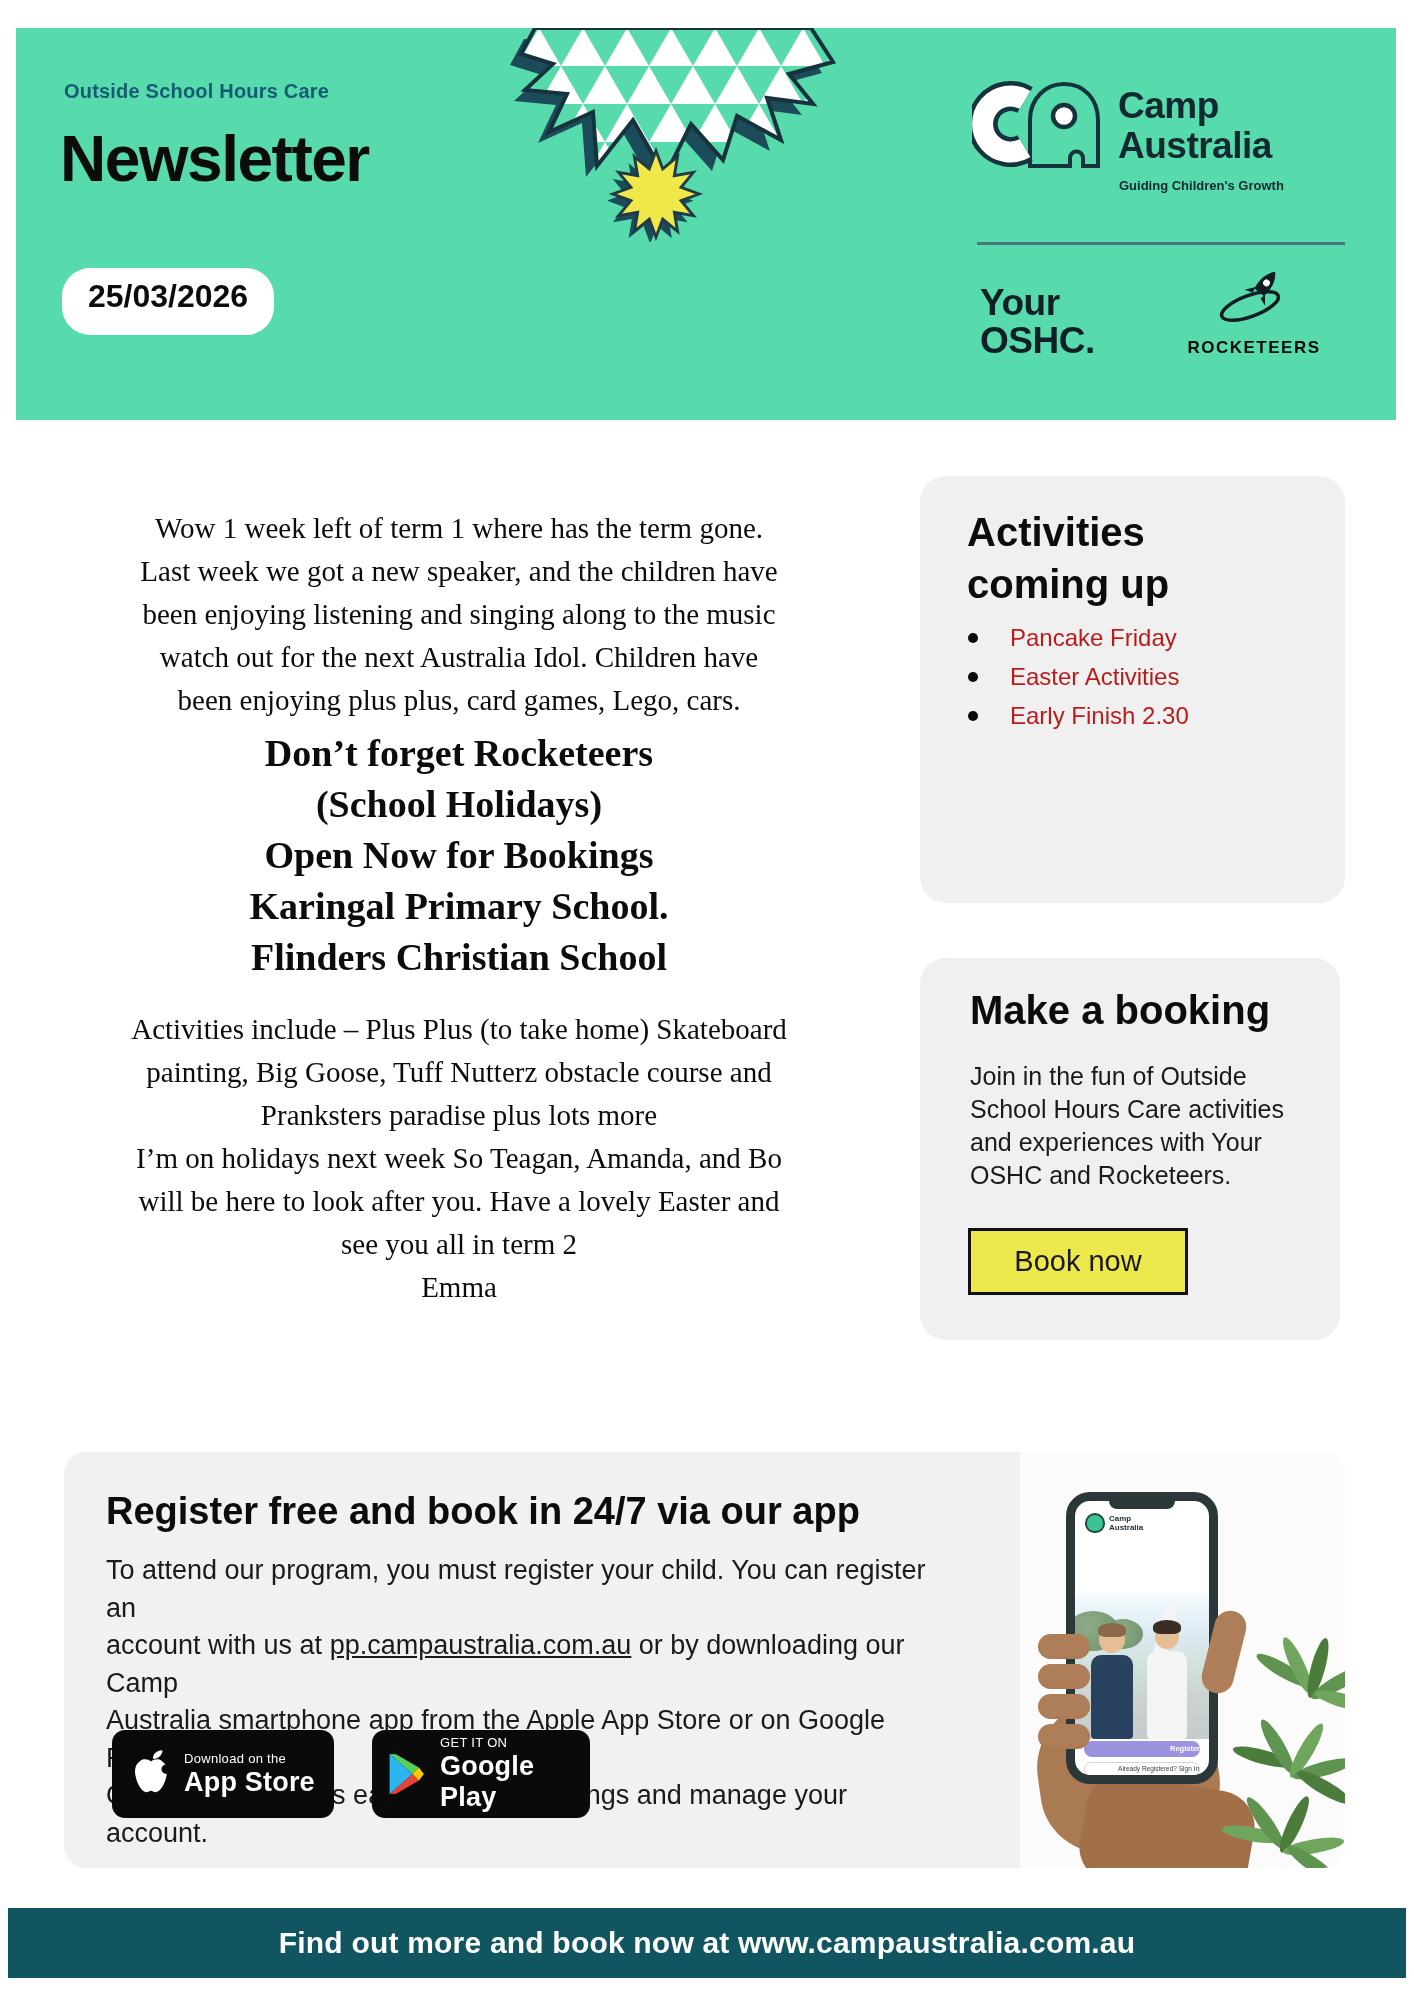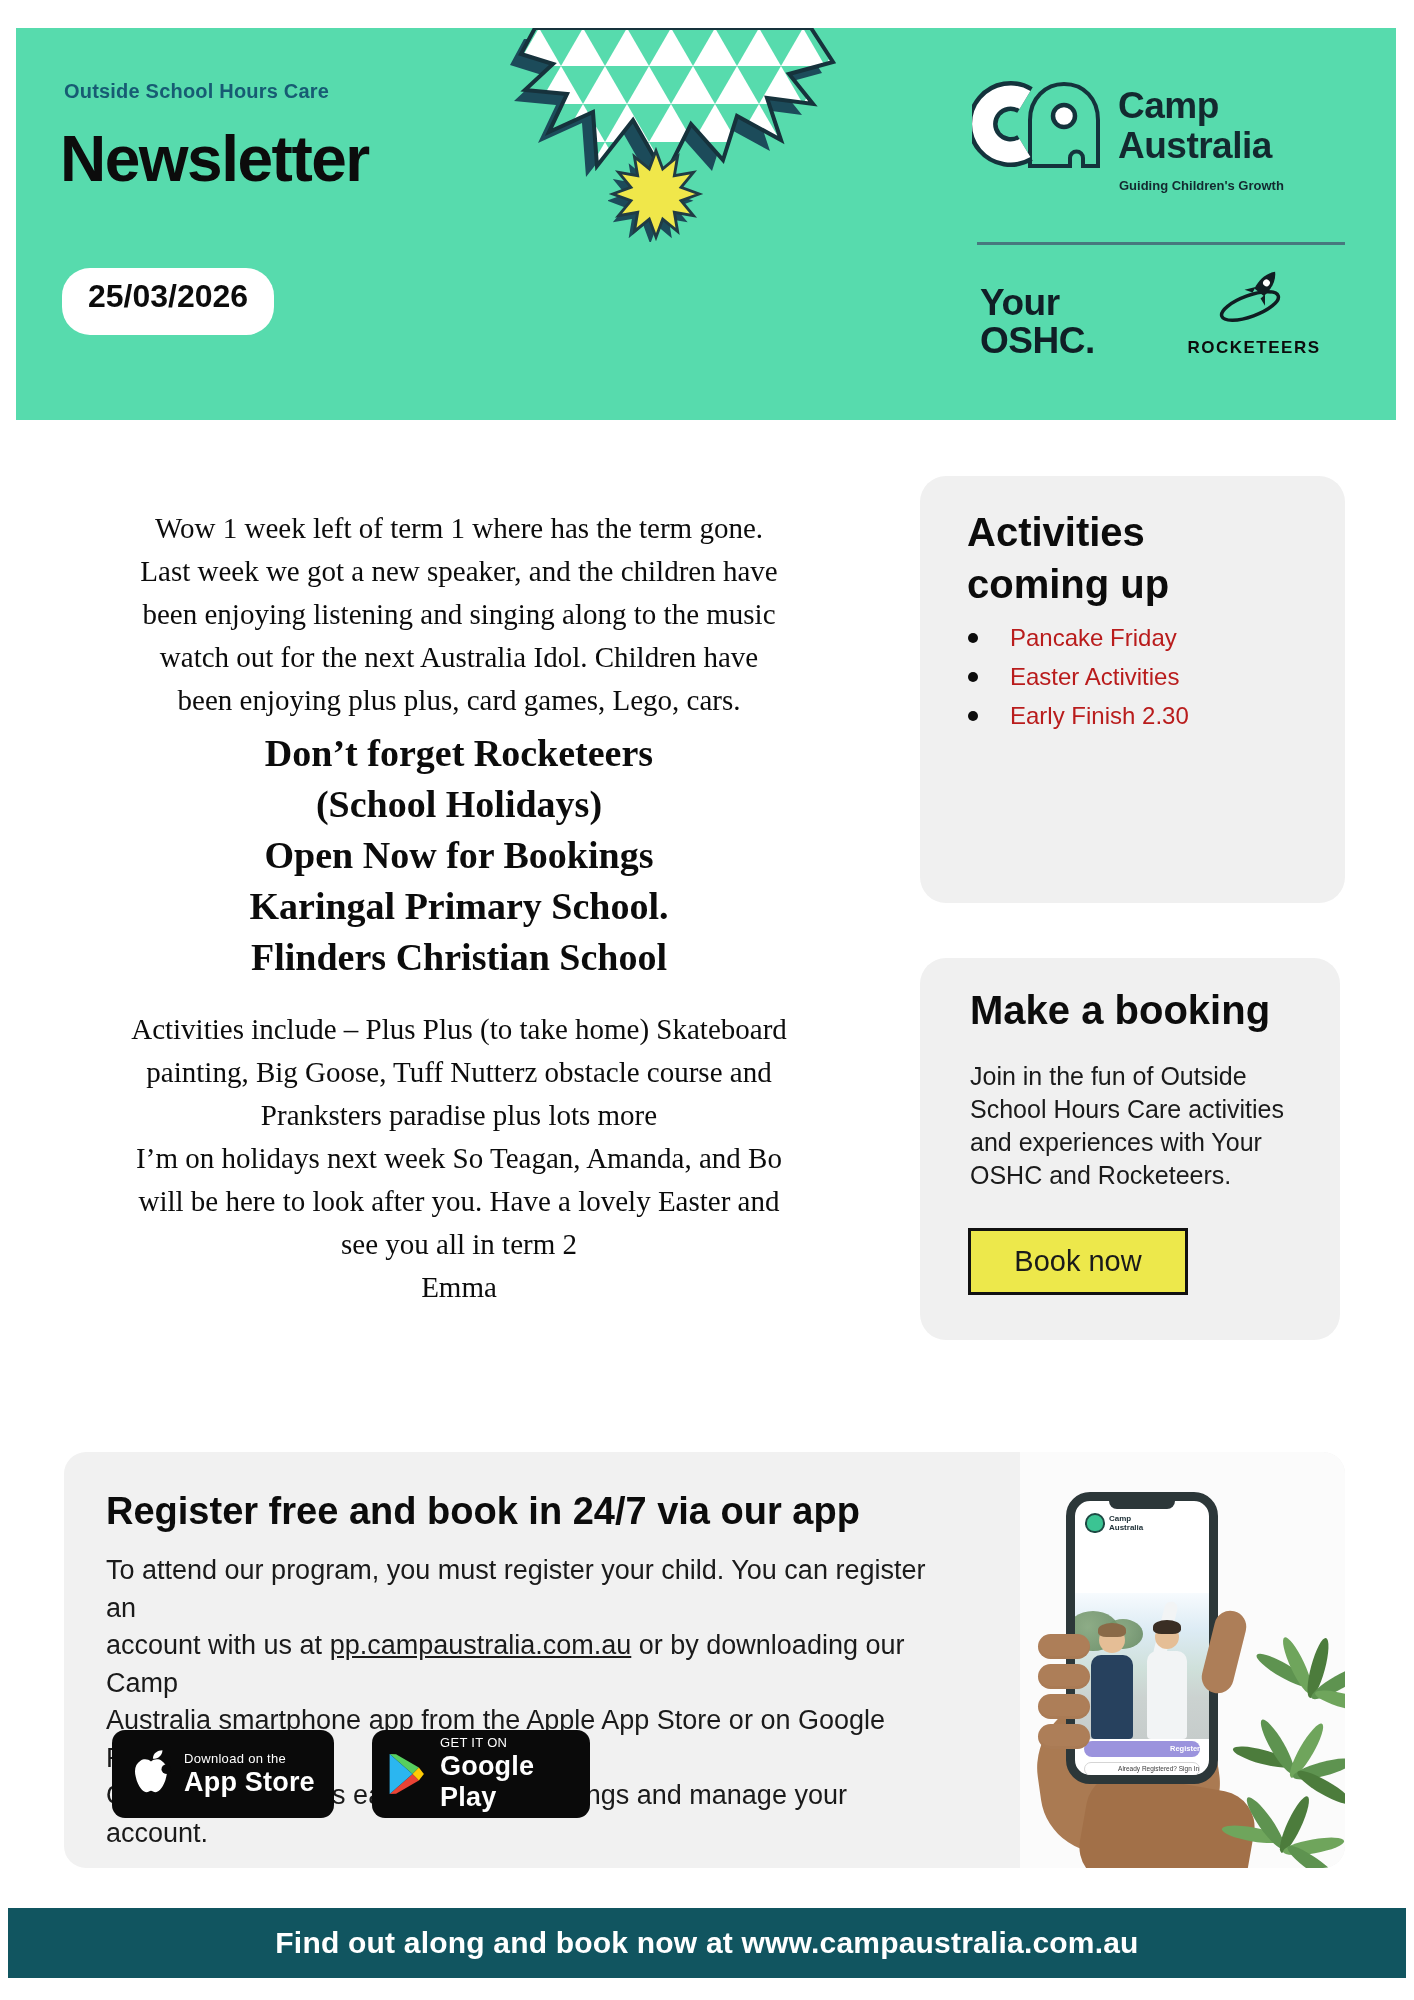--- a/index.html
+++ b/index.html
@@ -276,16 +276,16 @@
 
       <span class="finger f1"></span>
       <span class="finger f2"></span>
       <span class="finger f3"></span>
       <span class="finger f4"></span>
       <span class="thumb"></span>
     </div>
   </section>
 
   <footer class="footer">
-    <span>Find out along and book now at www.campaustralia.com.au</span>
+    <span>Find out more and book now at www.campaustralia.com.au</span>
   </footer>
 
 </div>
 
 </body></html>

